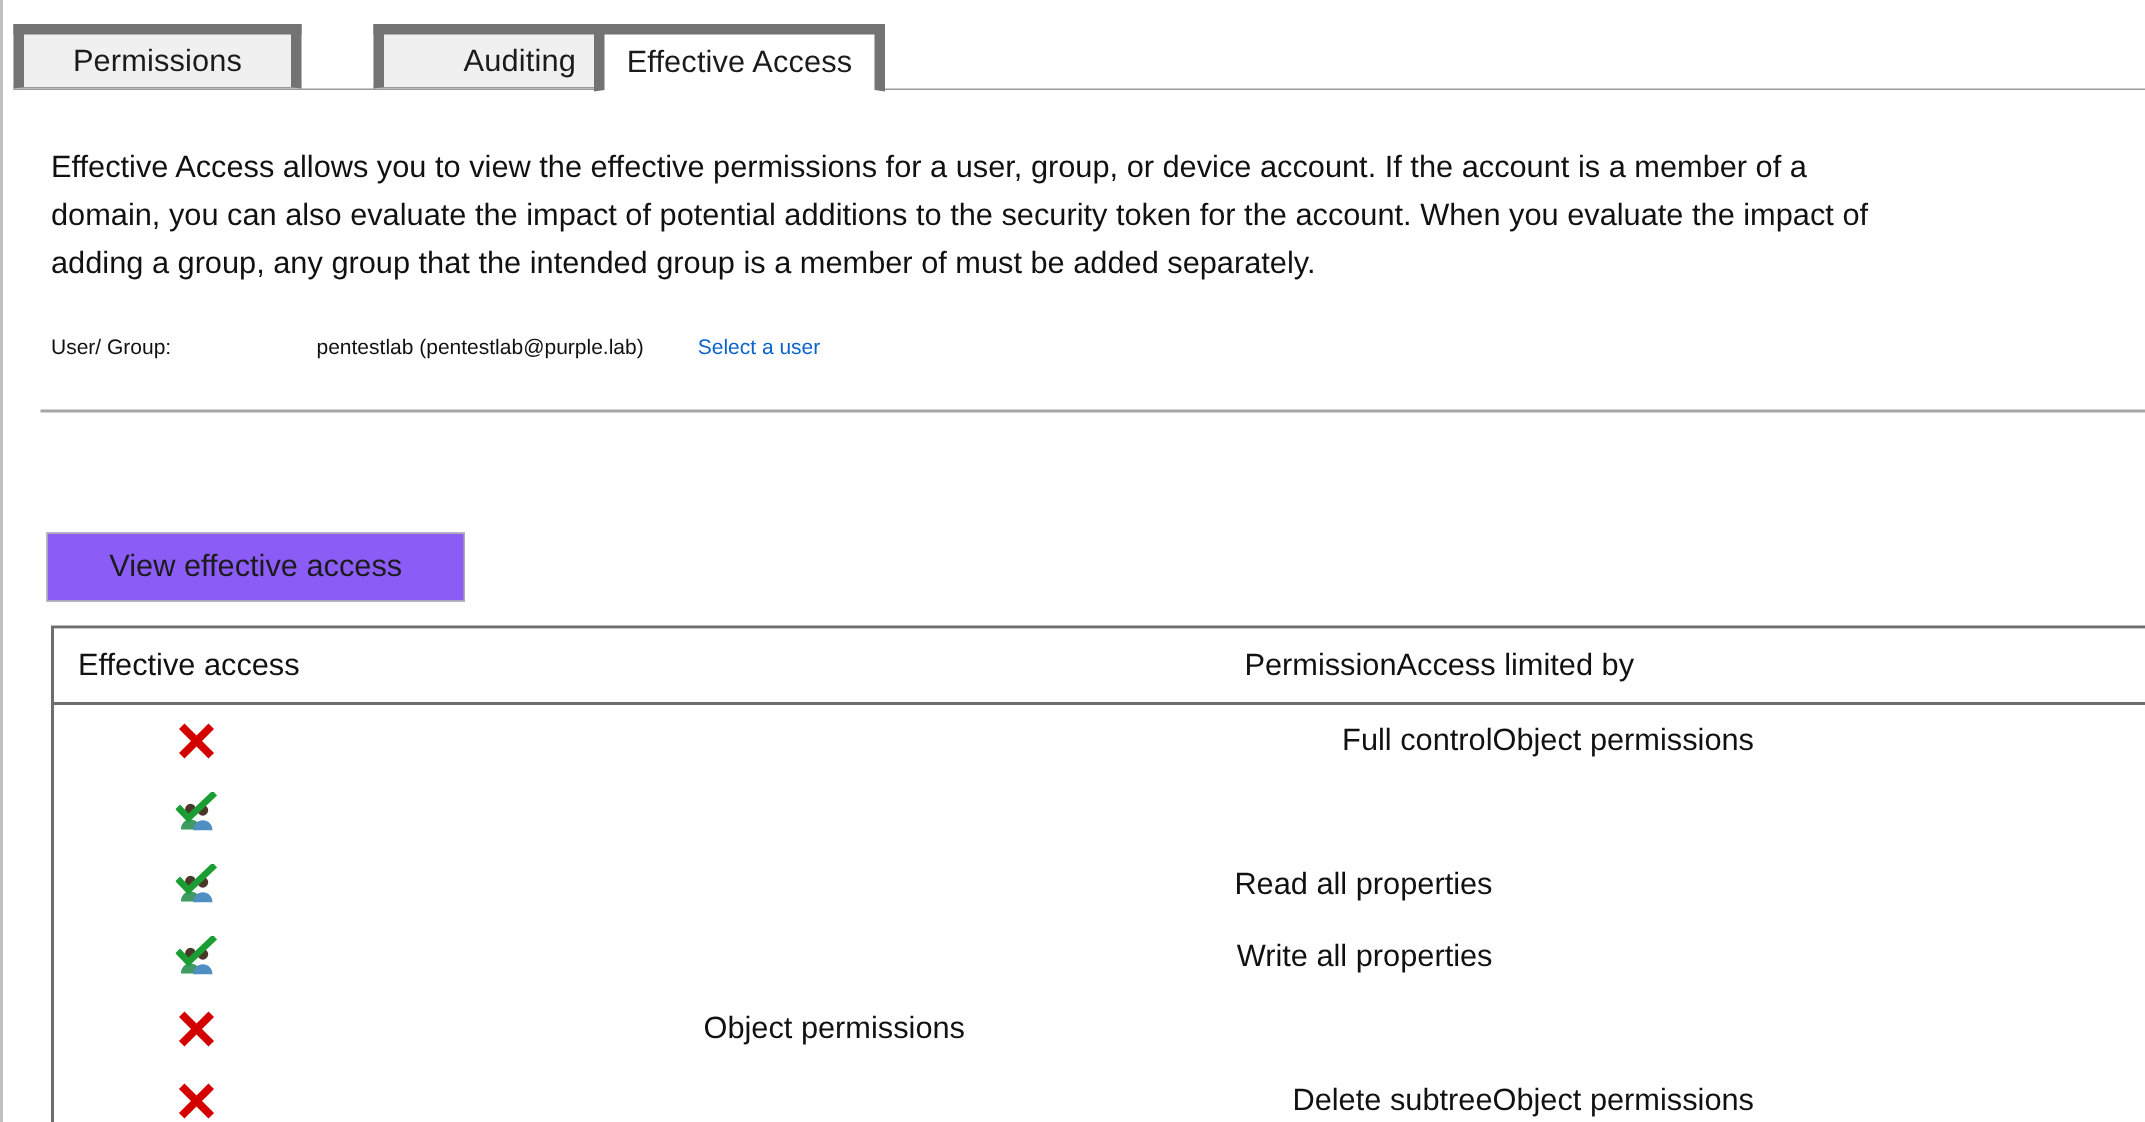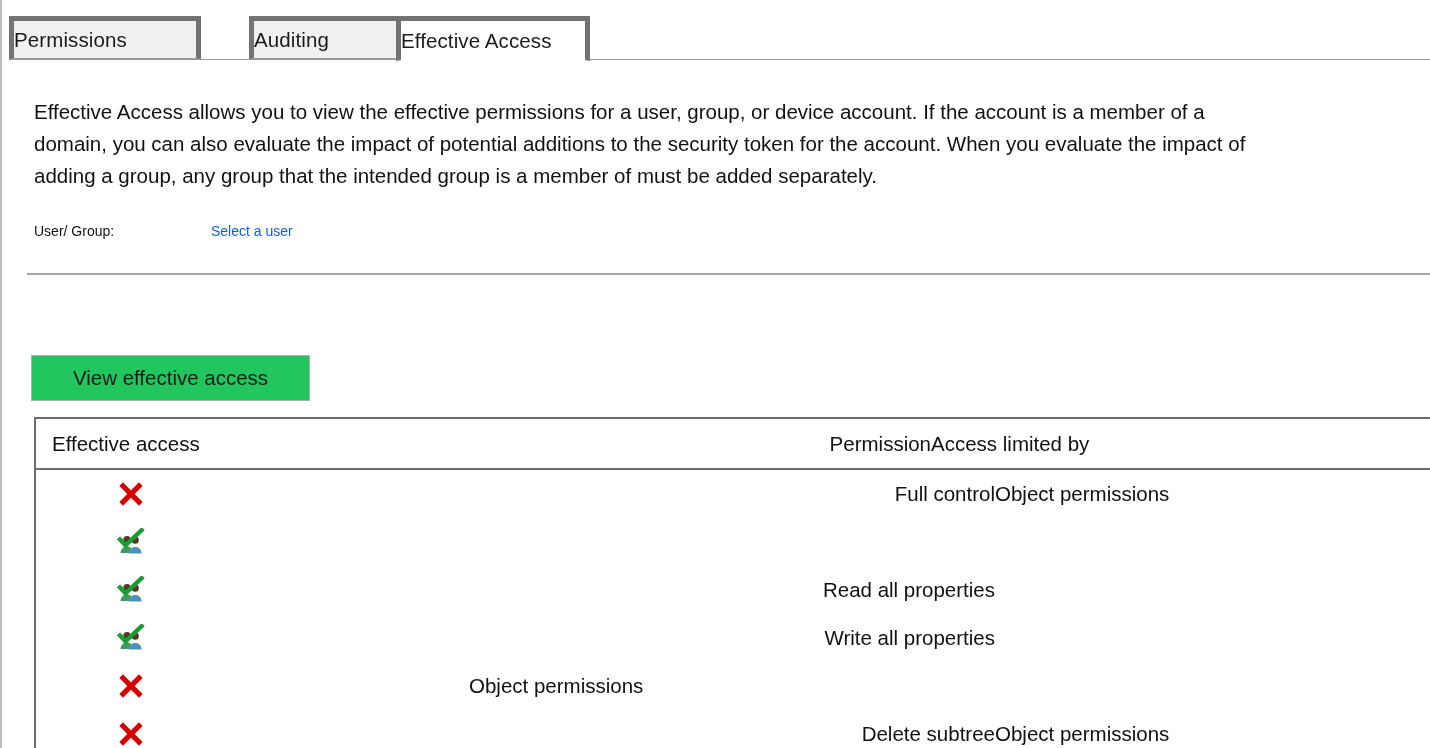--- a/index.html
+++ b/index.html
@@ -44,25 +44,26 @@
     height: 2px;
     background: #9a9a9a;
   }
   .tab {
     position: absolute;
     top: 0;
     height: 43px;
     box-sizing: border-box;
     display: flex;
     align-items: center;
+    justify-content: center;
     font-size: 20.5px;
     letter-spacing: .1px;
     color: #1b1b1b;
     background: #f0f0f0;
-    border: 5px solid #737373;
+    border: 7px solid #737373;
     cursor: default;
     user-select: none;
   }
   .tab.inactive { border-bottom: 1px solid #9a9a9a; }
   .tab.active {
     background: #ffffff;
     border-bottom: 1px solid #ffffff;
     height: 45px;
     z-index: 5;
   }
@@ -120,21 +121,21 @@
   }
 
   
   .view-button {
     position: absolute;
     left: 22px;
     top: 295px;
     width: 279px;
     height: 46px;
     box-sizing: border-box;
-    background: #22c55e;
+    background: #8b5cf6;
     border: 1px solid #adadad;
     font-family: "Liberation Sans", sans-serif;
     font-size: 20.5px;
     color: #1b1b1b;
     cursor: pointer;
     padding: 0;
   }
 
   
   .results-table {
@@ -210,20 +211,21 @@
   </div>
 
   <div class="content">
 
     <div class="description">Effective Access allows you to view the effective permissions for a user, group, or device account. If the account is a member of a
 domain, you can also evaluate the impact of potential additions to the security token for the account. When you evaluate the impact of
 adding a group, any group that the intended group is a member of must be added separately.</div>
 
     <div class="usergroup-row">
       <span class="usergroup-label">User/ Group:</span>
+      <span class="usergroup-value">pentestlab (pentestlab@purple.lab)</span>
       <a class="select-user-link" href="#">Select a user</a>
     </div>
 
     <div class="hr-separator"></div>
 
     <button class="view-button">View effective access</button>
 
     <div class="results-table">
 
       <div class="table-header">

